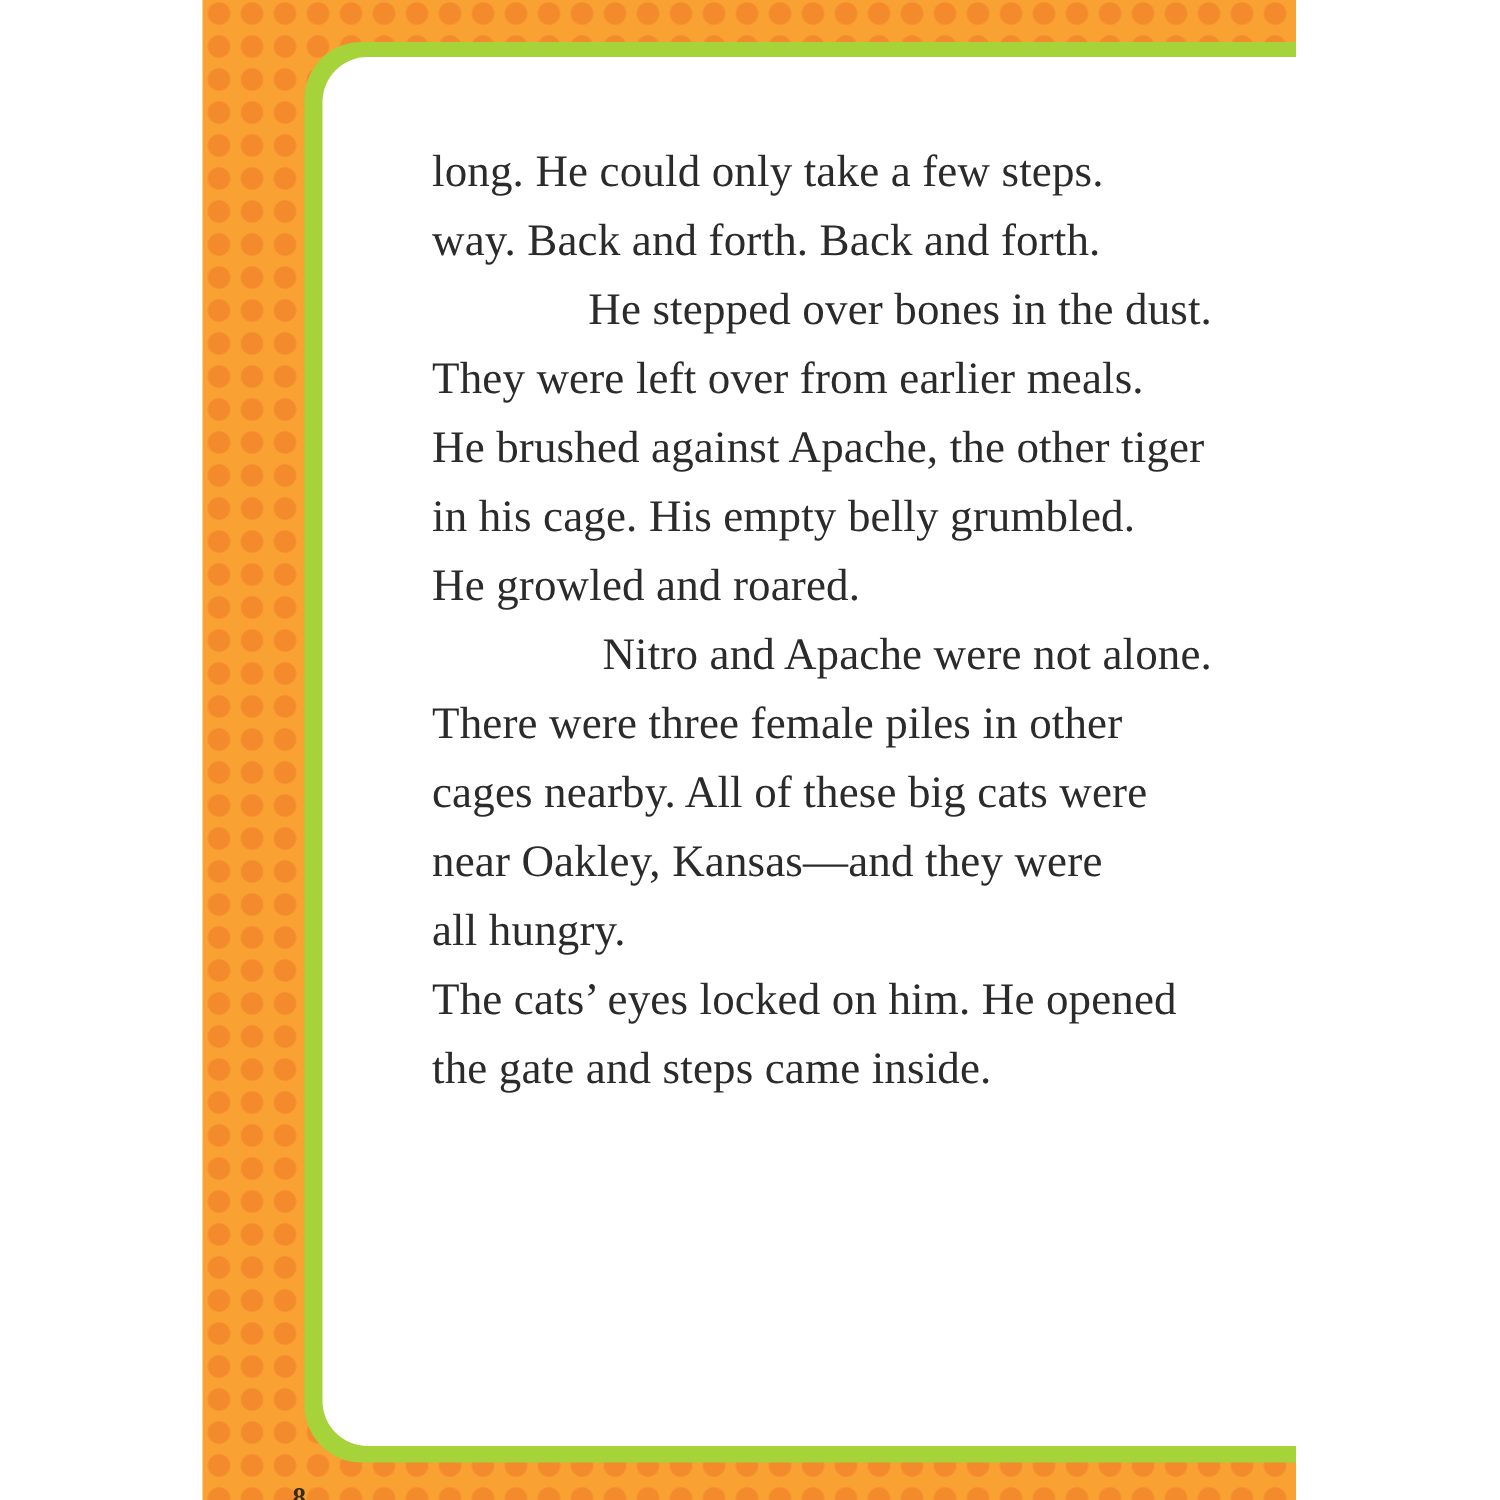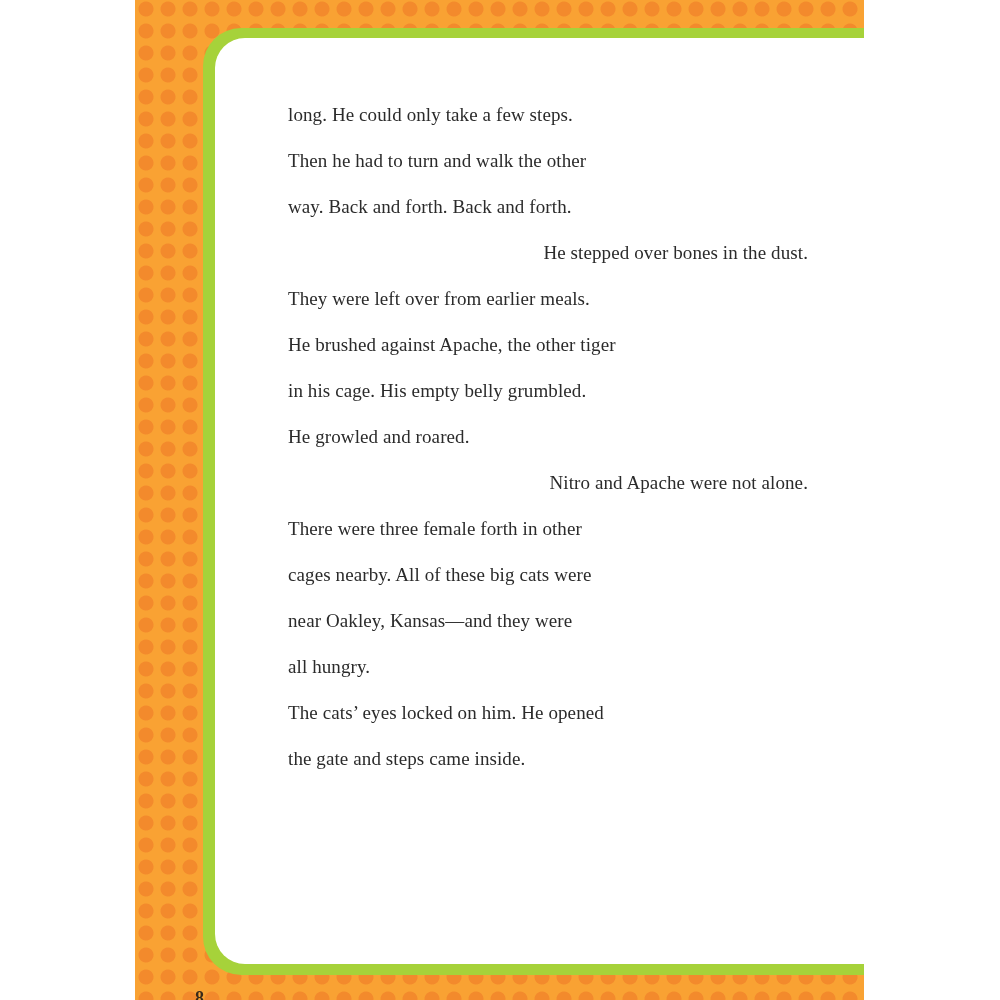--- a/index.html
+++ b/index.html
@@ -26,21 +26,21 @@
     background: #ffffff;
     border-radius: 30px 0 0 30px;
   }
   .right-white {
     position: absolute; left: 864px; top: 0; width: 136px; height: 1000px;
     background: #ffffff;
   }
   .text-block {
     position: absolute; left: 288px; top: 92px; width: 520px;
     font-family: "Liberation Serif", "DejaVu Serif", serif;
-    font-size: 19px; color: #2b2b2b; line-height: 46px;
+    font-size: 30px; color: #2b2b2b; line-height: 46px;
     letter-spacing: 0.1px;
   }
   .text-line { display: block; white-space: nowrap; }
   .indent { padding-left: 35px; text-align: right; }
   .indent-extra { padding-left: 43px; }
   .page-number {
     position: absolute; left: 195px; top: 988px;
     font-family: "Liberation Serif", serif; font-size: 18px; color: #3a2a1a;
     font-weight: bold;
   }
@@ -49,29 +49,28 @@
 <body>
 
 <div class="page-frame">
   <div class="green-panel"></div>
   <div class="white-panel"></div>
 </div>
 <div class="right-white"></div>
 
 <div class="text-block">
   <span class="text-line">long. He could only take a few steps.</span>
-  <span class="text-line">Then he had to turn and walk the other</span>
   <span class="text-line">way. Back and forth. Back and forth.</span>
   <span class="text-line indent">He stepped over bones in the dust.</span>
   <span class="text-line">They were left over from earlier meals.</span>
   <span class="text-line">He brushed against Apache, the other tiger</span>
   <span class="text-line">in his cage. His empty belly grumbled.</span>
   <span class="text-line">He growled and roared.</span>
   <span class="text-line indent">Nitro and Apache were not alone.</span>
-  <span class="text-line">There were three female forth in other</span>
+  <span class="text-line">There were three female piles in other</span>
   <span class="text-line">cages nearby. All of these big cats were</span>
   <span class="text-line">near Oakley, Kansas—and they were</span>
   <span class="text-line">all hungry.</span>
   <span class="text-line">The cats’ eyes locked on him. He opened</span>
   <span class="text-line">the gate and steps came inside.</span>
 </div>
 
 <div class="page-number">8</div>
 
 </body></html>

